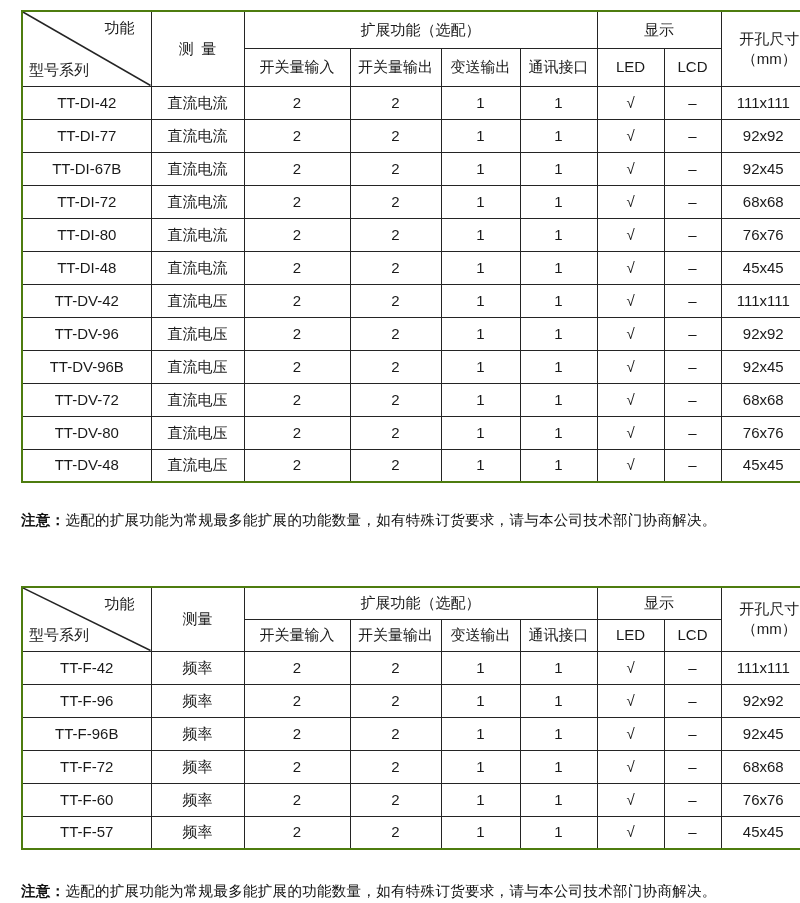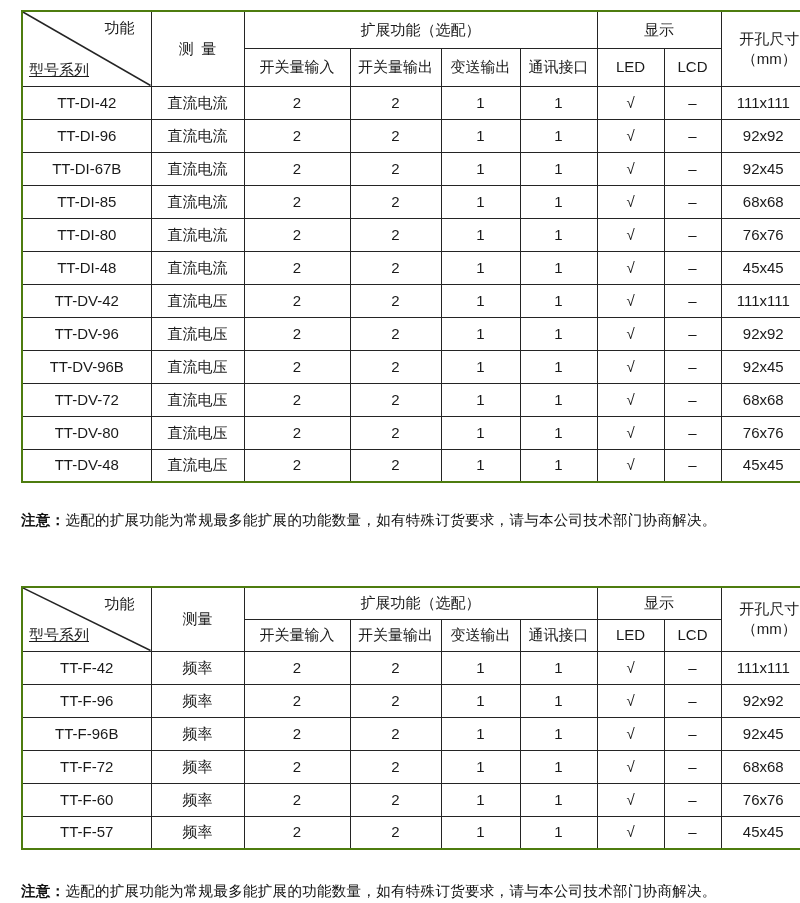--- a/index.html
+++ b/index.html
@@ -56,21 +56,20 @@
     position: absolute;
     top: 7px;
     right: 16px;
     font-size: 15px;
   }
   .diag-bottom {
     position: absolute;
     bottom: 7px;
     left: 6px;
     font-size: 15px;
-    text-decoration: underline;
   }
   .size-header div { line-height: 1.35; padding-left: 12px; }
 
   .note {
     position: absolute;
     left: 5px;
     width: 790px;
     margin: 16px;
     font-family: Liberation Mono, monospace;
     font-size: 14.5px;
@@ -130,21 +129,21 @@
           <td>直流电流</td>
           <td>2</td>
           <td>2</td>
           <td>1</td>
           <td>1</td>
           <td>√</td>
           <td>–</td>
           <td>111x111</td>
         </tr>
         <tr>
-          <td>TT-DI-96</td>
+          <td>TT-DI-77</td>
           <td>直流电流</td>
           <td>2</td>
           <td>2</td>
           <td>1</td>
           <td>1</td>
           <td>√</td>
           <td>–</td>
           <td>92x92</td>
         </tr>
         <tr>
@@ -152,21 +151,21 @@
           <td>直流电流</td>
           <td>2</td>
           <td>2</td>
           <td>1</td>
           <td>1</td>
           <td>√</td>
           <td>–</td>
           <td>92x45</td>
         </tr>
         <tr>
-          <td>TT-DI-85</td>
+          <td>TT-DI-72</td>
           <td>直流电流</td>
           <td>2</td>
           <td>2</td>
           <td>1</td>
           <td>1</td>
           <td>√</td>
           <td>–</td>
           <td>68x68</td>
         </tr>
         <tr>

